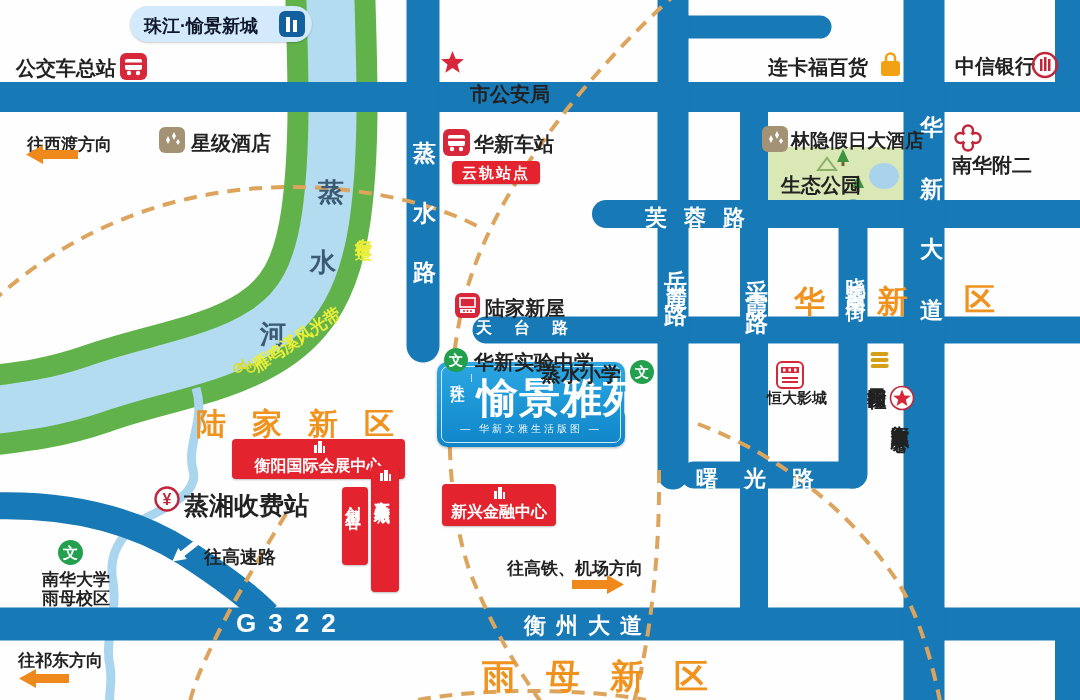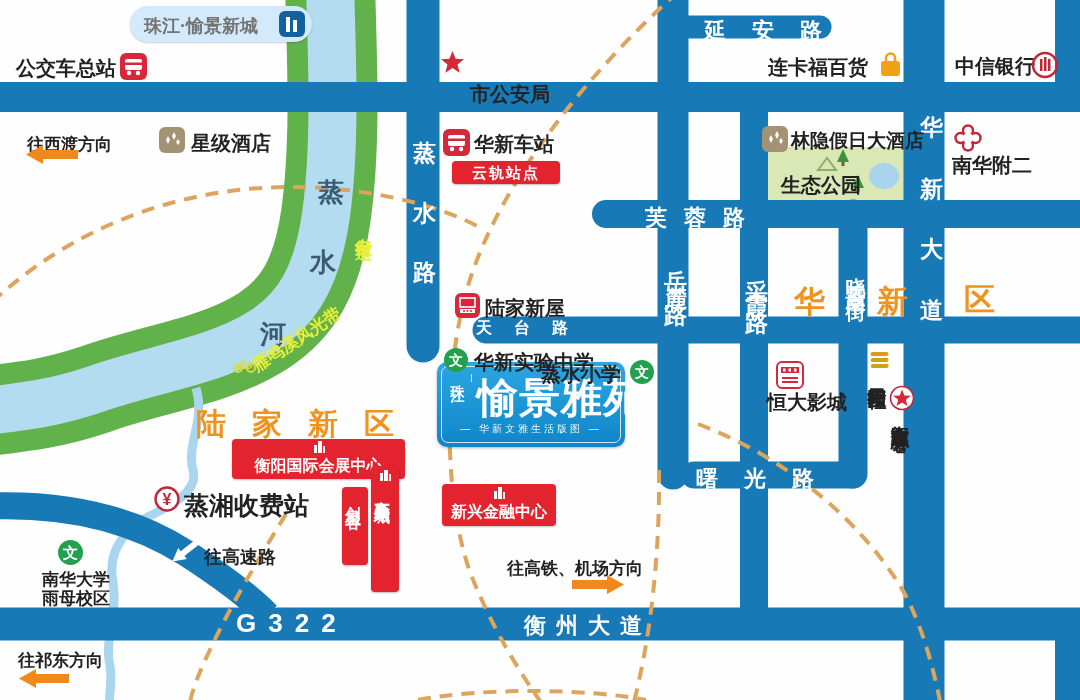--- a/index.html
+++ b/index.html
@@ -65,21 +65,20 @@
       <path d="M 698 424 C 788 458 858 520 899 584 C 917 613 931 655 941 706"></path>
       <path d="M 286 514 C 258 560 230 606 208 654 C 200 671 193 687 189 706"></path>
       <path d="M 418 700 C 478 688 585 688 646 700"></path>
     </g>
 
     <g transform="translate(168,556) rotate(-38)">
       <polygon points="0,7 13,0 13,4 32,4 32,10 13,10 13,14" fill="#fff"></polygon>
     </g>
   </svg>
 
-  <div class="roadlbl" style="left:704px;top:16px;font-size:22px;letter-spacing:26px;">延安路</div>
   <div class="roadlbl" style="left:645px;top:203px;font-size:22px;letter-spacing:17px;">芙蓉路</div>
   <div class="roadlbl" style="left:476px;top:318px;font-size:16px;letter-spacing:22px;">天台路</div>
   <div class="roadlbl" style="left:696px;top:464px;font-size:22px;letter-spacing:26px;">曙光路</div>
   <div class="roadlbl" style="left:236px;top:608px;font-size:26px;letter-spacing:12px;">G322</div>
   <div class="roadlbl" style="left:524px;top:611px;font-size:22px;letter-spacing:10px;">衡州大道</div>
   <div class="roadlbl vtxt" style="left:410px;top:122px;font-size:23px;letter-spacing:60px;">蒸水路</div>
   <div class="roadlbl vtxt" style="left:661px;top:251px;font-size:23px;letter-spacing:17px;">岳麓路</div>
   <div class="roadlbl vtxt" style="left:742px;top:261px;font-size:23px;letter-spacing:16px;">采霞路</div>
   <div class="roadlbl vtxt" style="left:843px;top:262px;font-size:20px;letter-spacing:8px;">晓霞南街</div>
   <div class="roadlbl vtxt" style="left:917px;top:96px;font-size:23px;letter-spacing:61px;">华新大道</div>
@@ -92,42 +91,43 @@
   <div class="blk vtxt" style="left:352px;top:224px;font-size:17px;color:#e9ee3a;letter-spacing:2px;">自行车道</div>
   <svg class="icon" style="left:233px;top:357px;" width="24" height="17">
     <g stroke="#d6de3c" stroke-width="2" fill="none">
       <circle cx="5" cy="11" r="4"></circle>
         <circle cx="18" cy="11" r="4"></circle>
       <path d="M 5 11 L 10 5 L 15 11 Z M 10 5 L 9 2 M 16 4 L 18 11"></path>
     </g>
   </svg>
 
   <div class="district" style="left:196px;top:404px;font-size:30px;letter-spacing:26px;">陆家新区</div>
+  <div class="district" style="left:482px;top:654px;font-size:34px;letter-spacing:30px;">雨母新区</div>
   <div class="district" style="left:794px;top:281px;font-size:31px;">华</div>
   <div class="district" style="left:877px;top:281px;font-size:31px;">新</div>
   <div class="district" style="left:964px;top:279px;font-size:31px;">区</div>
 
   <div class="abs" style="left:130px;top:6px;width:182px;height:36px;background:#d2eafb;border-radius:18px;box-shadow:0 1px 2px rgba(0,0,0,.2);">
-    <span class="blk" style="position:absolute;left:14px;top:8px;font-size:18px;color:#737373;">珠江·愉景新城</span>
+    <span class="blk" style="position:absolute;left:14px;top:8px;font-size:18px;color:#0f172a;">珠江·愉景新城</span>
     <svg class="icon" style="left:148px;top:4px;" width="28" height="28">
       <rect x="1" y="1" width="26" height="26" rx="6" fill="#13609f"></rect>
       <rect x="8" y="7" width="4" height="15" fill="#fff"></rect>
         <rect x="15" y="10" width="4" height="12" fill="#fff"></rect>
     </svg>
   </div>
 
 
   <div class="bluebox" style="left:437px;top:362px;width:188px;height:85px;">
     <div class="abs" style="left:4px;top:4px;right:4px;bottom:4px;border:1px solid rgba(255,255,255,.8);border-radius:7px;"></div>
     <div class="abs vtxt" style="left:12px;top:12px;font-size:14px;font-weight:bold;letter-spacing:4px;border-right:1px solid rgba(255,255,255,.7);padding-right:4px;">珠江</div>
     <div class="abs nw" style="left:40px;top:9px;font-size:41px;font-weight:bold;letter-spacing:1px;">愉景雅苑</div>
     <div class="abs nw" style="left:0;right:0;top:60px;font-size:10px;letter-spacing:3px;opacity:.92;">— 华新文雅生活版图 —</div>
   </div>
 
-  <div class="rbadge" style="left:452px;top:161px;width:108px;height:23px;font-size:15px;line-height:23px;letter-spacing:2px;">云轨站点</div>
+  <div class="rbadge" style="left:452px;top:161px;width:88px;height:23px;font-size:15px;line-height:23px;letter-spacing:2px;">云轨站点</div>
 
   <div class="rbadge" style="left:232px;top:439px;width:173px;height:40px;">
     <svg width="14" height="14" style="margin-top:1px;">
       <rect x="2" y="5" width="3" height="8" fill="#fff"></rect>
         <rect x="6" y="1" width="4" height="12" fill="#fff"></rect>
         <rect x="11" y="6" width="2" height="7" fill="#fff"></rect>
     </svg>
     <div style="font-size:16px;margin-top:-2px;">衡阳国际会展中心</div>
   </div>
 
@@ -253,21 +253,21 @@
 
   <svg class="icon" style="left:776px;top:361px;" width="28" height="28">
     <rect x="1" y="1" width="26" height="26" rx="5" fill="#fff" stroke="#d6283a" stroke-width="2"></rect>
     <rect x="5" y="6" width="18" height="6" fill="#d6283a"></rect>
     <rect x="7" y="7.5" width="2.5" height="3" fill="#fff"></rect>
       <rect x="12.5" y="7.5" width="2.5" height="3" fill="#fff"></rect>
       <rect x="18" y="7.5" width="2.5" height="3" fill="#fff"></rect>
     <rect x="6" y="16" width="16" height="2" fill="#d6283a"></rect>
       <rect x="6" y="20" width="16" height="2" fill="#d6283a"></rect>
   </svg>
-  <div class="blk" style="left:767px;top:389px;font-size:20px;text-align:center;">恒大影城</div>
+  <div class="blk" style="left:767px;top:389px;font-size:15px;text-align:center;">恒大影城</div>
 
   <svg class="icon" style="left:869px;top:350px;" width="23" height="21">
     <g fill="#d4a017">
         <rect x="2" y="2" width="18" height="4" rx="2" transform="skewX(-8)"></rect>
         <rect x="3" y="8" width="18" height="4" rx="2" transform="skewX(-8)"></rect>
         <rect x="4" y="14" width="18" height="4" rx="2" transform="skewX(-8)"></rect>
       </g>
   </svg>
   <div class="blk vtxt" style="left:864px;top:374px;font-size:19px;">衡阳日报社</div>
 

